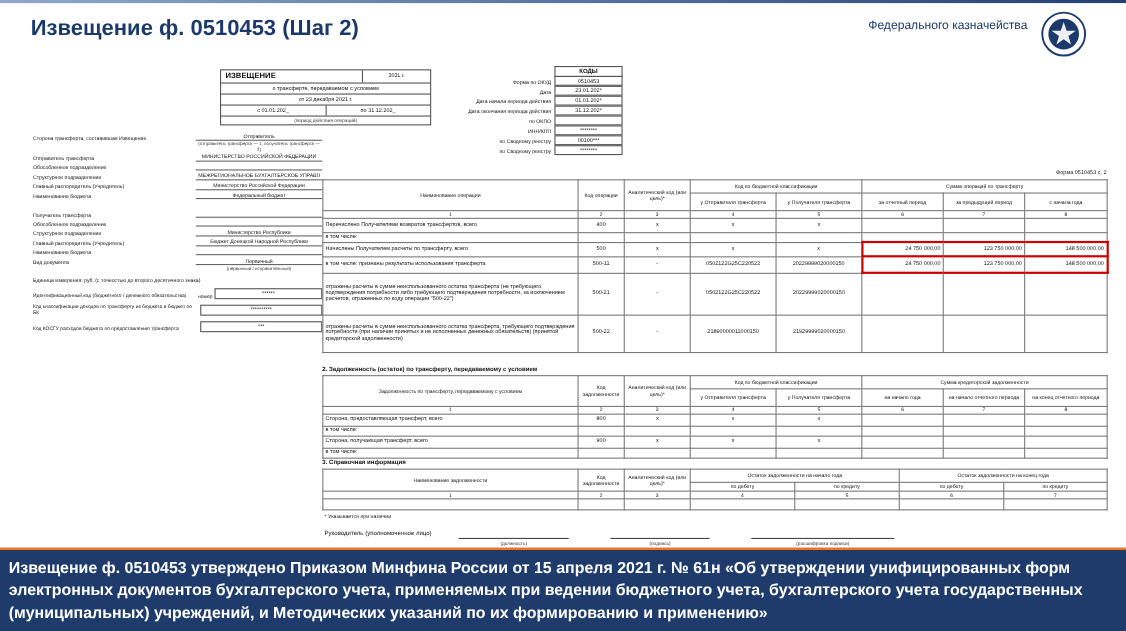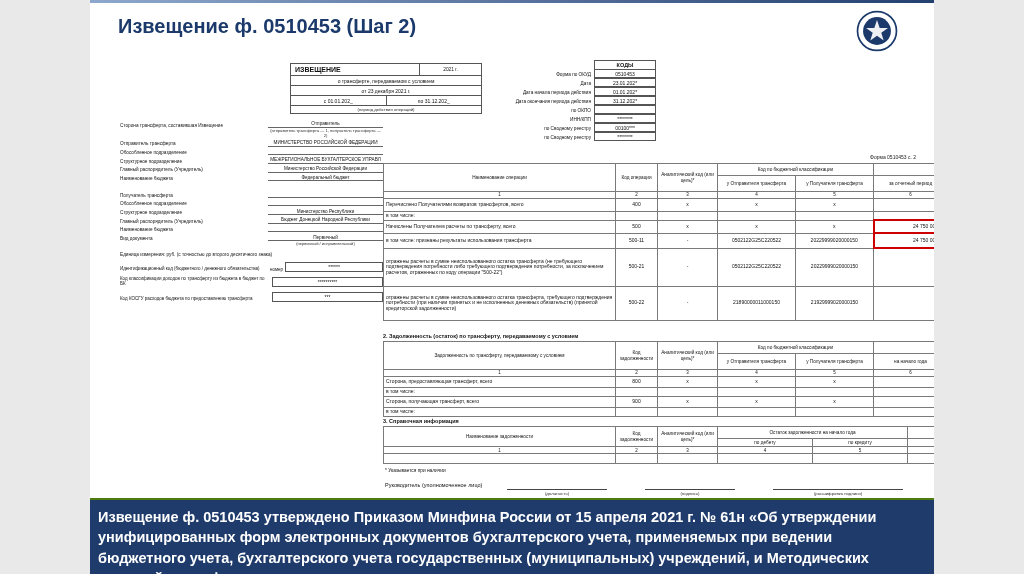--- a/index.html
+++ b/index.html
@@ -1,25 +1,25 @@
 <!DOCTYPE html>
 <html><head>
 <meta charset="utf-8">
 <style>
   *{margin:0;padding:0;box-sizing:border-box}
   html,body{background:#e9e9e9}
   body{font-family:"Liberation Sans",sans-serif}
-  .slide{position:relative;width:844px;height:574px;background:#fff;overflow:hidden;margin:0 auto}
+  .slide{position:relative;width:1024px;height:574px;background:#fff;overflow:hidden;margin:0 auto}
   .top-line{position:absolute;top:0;left:0;right:0;height:3px;background:linear-gradient(90deg,#8ea8cd,#24406f)}
   .hdr{position:absolute;top:3px;left:0;right:0;height:52px;background:#fff}
   .hdr h1{position:absolute;left:28px;top:12px;font-size:20px;font-weight:bold;color:#1b3a6b}
   .org{position:absolute;right:90px;top:13px;text-align:right;font-size:11px;line-height:1.35;color:#1b3a6b}
   .logo{position:absolute;right:36px;top:7px;width:42px;height:42px}
   .form-area{position:absolute;top:55px;left:0;right:0;bottom:76px;background:#fff;color:#111}
-  .ftr{position:absolute;left:0;right:0;bottom:0;height:76px;background:#1e3b6c;border-top:2px solid #4d7c0f;color:#fff;padding:7px 12px 0 8px}
+  .ftr{position:absolute;left:0;right:0;bottom:0;height:76px;background:#1e3b6c;border-top:2px solid #f97316;color:#fff;padding:7px 12px 0 8px}
   .ftr p{font-size:14.5px;font-weight:bold;line-height:1.4}
 
   
   .stamp{position:absolute;left:200px;top:8px;width:192px;border:1px solid #555;font-size:5px;text-align:center;background:#fff}
   .stamp-r1{display:flex;border-bottom:1px solid #555}
   .stamp-title{flex:1;font-weight:bold;font-size:7px;padding:2px 0 2px 4px;text-align:left}
   .stamp-year{width:62px;border-left:1px solid #555;padding:2.5px 1px;font-size:4.8px}
   .stamp-sub,.stamp-date{padding:1.5px;border-bottom:1px solid #555}
   .stamp-period{display:flex;border-bottom:1px solid #555}
   .stamp-period span{flex:1;padding:1.5px}
@@ -76,20 +76,21 @@
 </style>
 </head>
 <body>
 
 <div class="slide">
   <div class="top-line"></div>
 
   <header class="hdr">
     <h1>Извещение ф. 0510453 (Шаг 2)</h1>
     <div class="org">
+      <div>Федерального казначейства</div>
     </div>
     <div class="logo">
       <svg viewBox="0 0 44 44" width="42" height="42" aria-hidden="true">
         <circle cx="22" cy="22" r="20.4" fill="#ffffff" stroke="#1b3a6b" stroke-width="1.8"></circle>
         <circle cx="22" cy="22" r="14.6" fill="#1b3a6b"></circle>
         <path d="M22 10.5 L24.8 18.8 L33.5 18.8 L26.5 23.8 L29 32 L22 27 L15 32 L17.5 23.8 L10.5 18.8 L19.2 18.8 Z" fill="#ffffff" opacity="0.92"></path>
       </svg>
     </div>
   </header>
 

